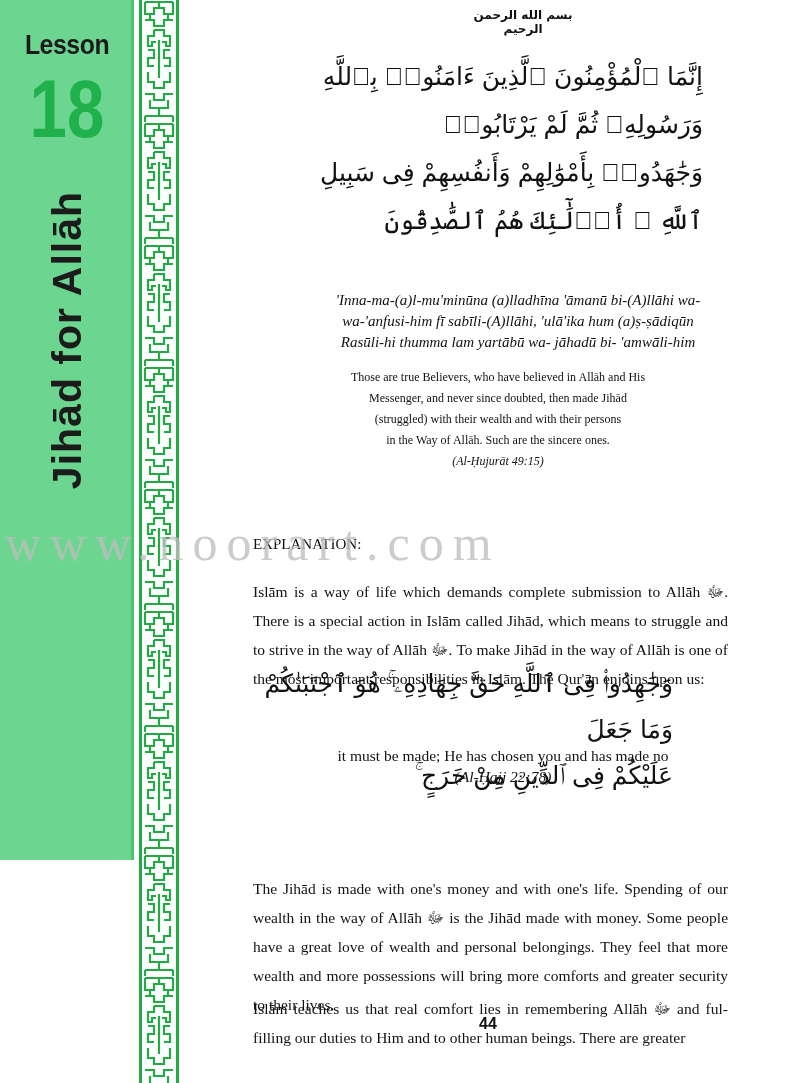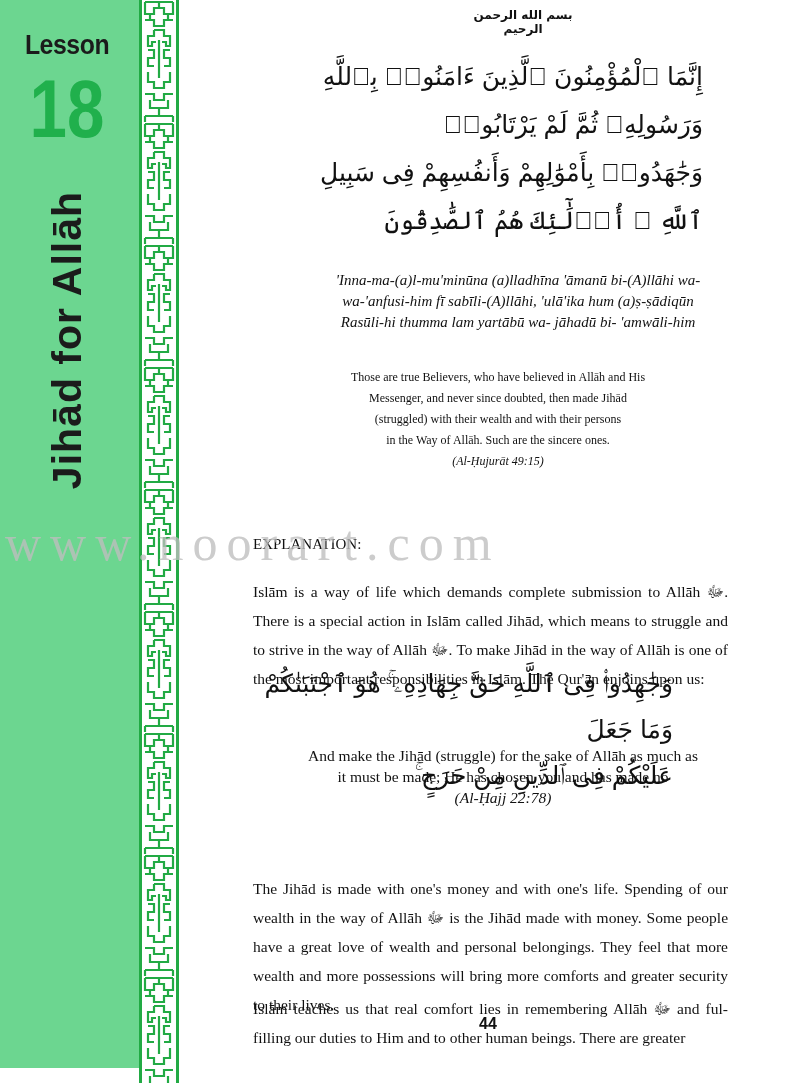--- a/index.html
+++ b/index.html
@@ -3,23 +3,22 @@
   <meta charset="utf-8">
   <style>
     html, body { margin: 0; padding: 0; }
     body {
       width: 800px; height: 1083px; overflow: hidden; position: relative;
       background: #ffffff;
       font-family: "Liberation Serif", "DejaVu Serif", serif;
       color: #111;
     }
     .sidebar {
-      position: absolute; left: 0; top: 0; width: 134px; height: 1068px;
+      position: absolute; left: 0; top: 0; width: 134px; height: 860px;
       background: #6cd690;
-      padding-left: 8px;
     }
     .sidebar::after {
       content: ""; position: absolute; right: 0; top: 0; width: 3px; height: 100%;
       background: #4cc375;
     }
     .lesson-label {
       position: absolute; left: 0; width: 134px; top: 30px; text-align: center;
       font-family: "Liberation Sans", "DejaVu Sans", sans-serif;
       font-weight: bold; font-size: 27px; color: #1b1b1b; letter-spacing: -0.5px;
       transform: scaleX(0.92);
@@ -52,21 +51,21 @@
       font-family: "DejaVu Sans", sans-serif; font-size: 12px; font-weight: bold;
       direction: rtl;
     }
     .arabic-block {
       position: absolute; text-align: right; direction: rtl;
       font-family: Liberation Sans, sans-serif; color: #111;
     }
     .ar1 { left: 30px; width: 420px; top: 52px; font-size: 25px; line-height: 48px; }
     .ar2 { left: 0px; width: 420px; top: 660px; font-size: 25px; line-height: 46px; }
     .translit {
-      position: absolute; left: 0; width: 530px; top: 270px; text-align: center;
+      position: absolute; left: 0; width: 530px; top: 290px; text-align: center;
       font-style: italic; font-size: 15px; line-height: 21px;
     }
     .translation {
       position: absolute; left: 0; width: 490px; top: 367px; text-align: center;
       font-size: 12px; line-height: 21px;
     }
     .citation { font-style: italic; }
     .heading {
       position: absolute; left: 0; top: 508px; font-size: 15px; margin-top: 28px;
     }
@@ -155,21 +154,20 @@
   <div class="heading">EXPLANATION:</div>
 
   <div class="para p1">Islām is a way of life which demands complete submission to Allāh ﷻ. There is a special action in Islām called Jihād, which means to struggle and to strive in the way of Allāh ﷻ.  To make Jihād in the way of Allāh is one of the most important responsibilities in Islām.  The Qur'ān enjoins upon us:</div>
 
   <div class="arabic-block ar2">
     <div>وَجَٰهِدُوا۟ فِى ٱللَّهِ حَقَّ جِهَادِهِۦ ۚ هُوَ ٱجْتَبَىٰكُمْ وَمَا جَعَلَ</div>
     <div>عَلَيْكُمْ فِى ٱلدِّينِ مِنْ حَرَجٍ ۚ</div>
   </div>
 
   <div class="translation2">
-    <div>And make the Jihād (struggle) for the sake of Allāh as much as</div>
     <div>it must be made; He has chosen you and has made no</div>
     <div class="citation">(Al-Ḥajj 22:78)</div>
   </div>
 
   <div class="para p2">The Jihād is made with one's money and with one's life.   Spending of our wealth in the way of Allāh ﷻ is the Jihād made with money.  Some people have a great love of wealth and personal belongings.  They feel that more wealth and more possessions will bring more comforts and greater security to their lives.</div>
   <div class="para p3">Islām teaches us that real comfort lies in remembering Allāh ﷻ and ful-filling our duties to Him and to other human beings.  There are greater</div>
 
   <div class="page-number">44</div>
 </div>
 

